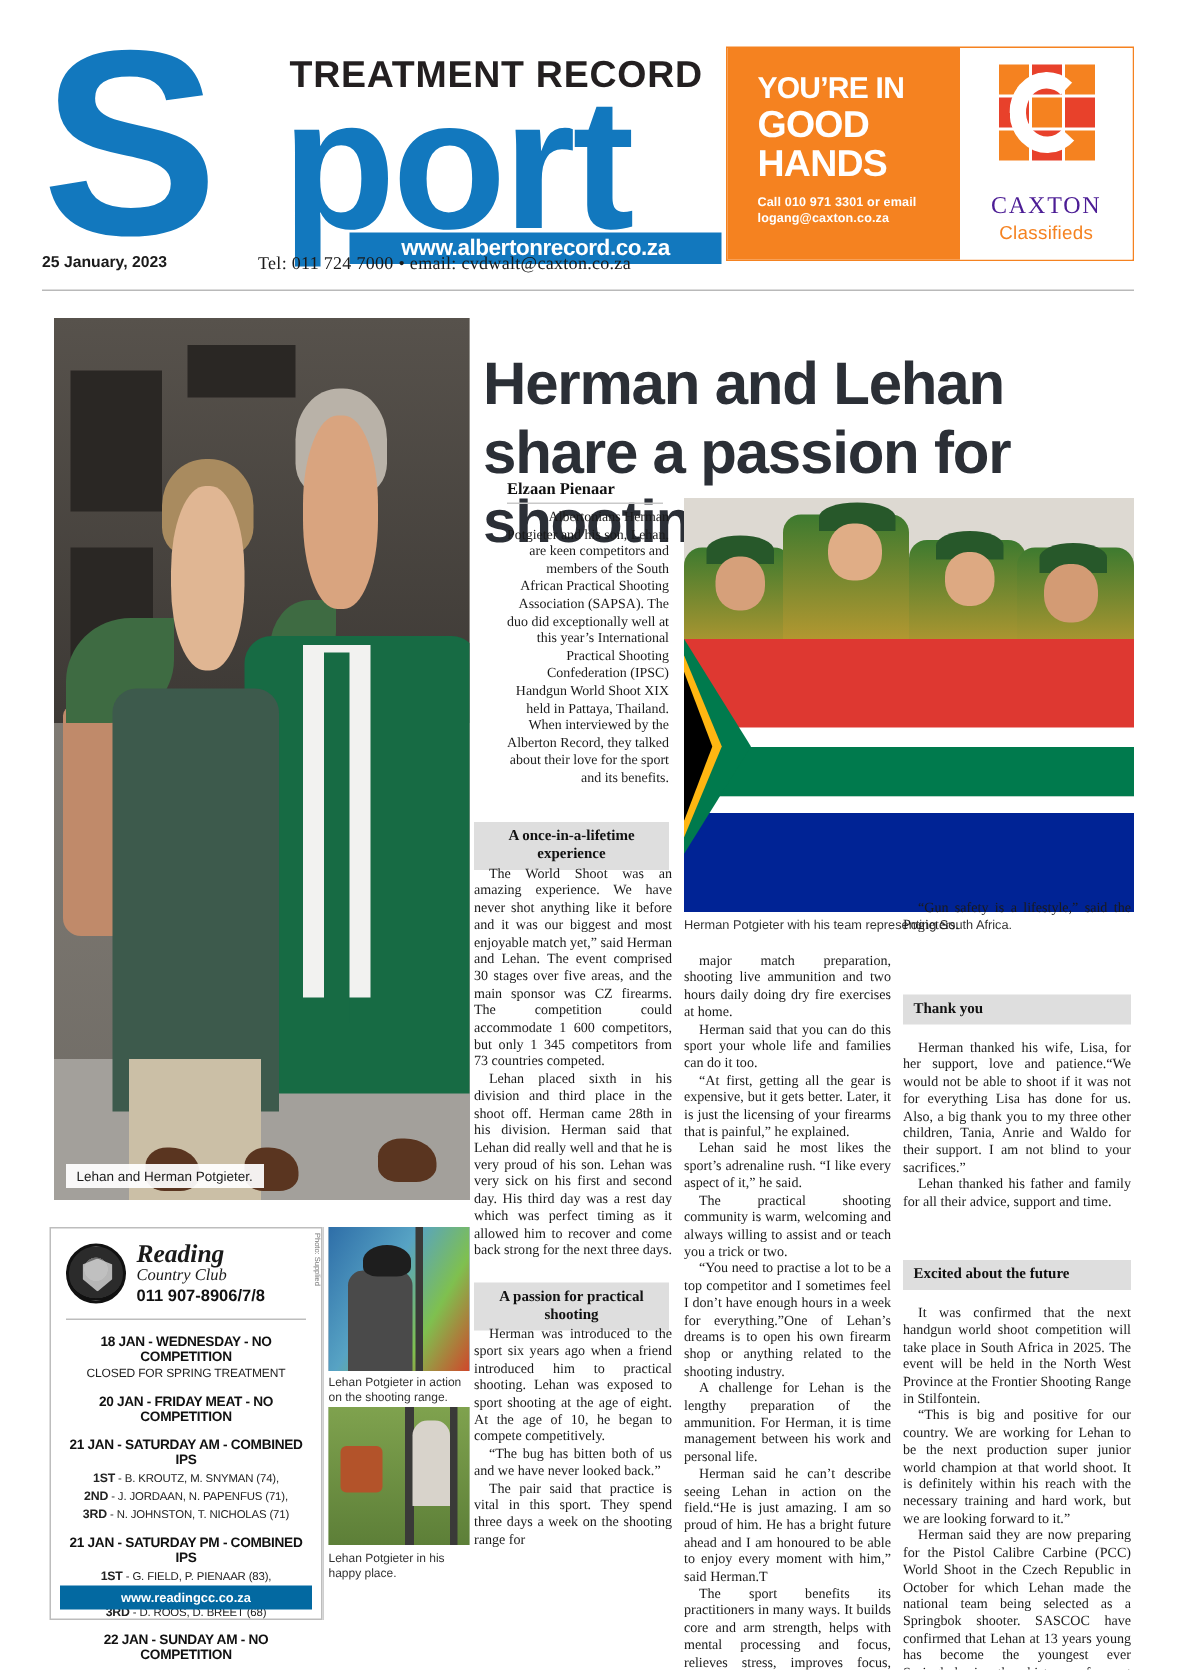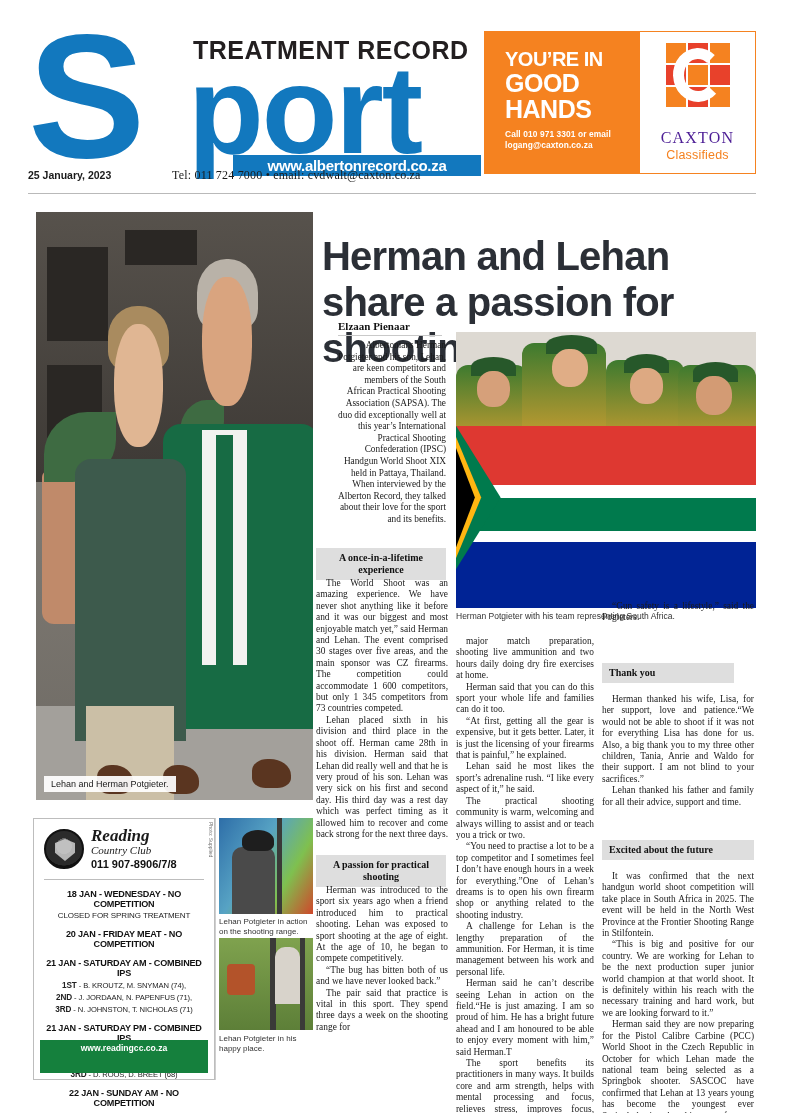--- a/index.html
+++ b/index.html
@@ -125,21 +125,21 @@
   }
   .intro p{margin:0;text-indent:9px;}
 
   .subhead{
     font-family:"Liberation Serif",serif;font-weight:bold;font-size:10px;
     background:#dedede;color:#111;padding:4px 7px;box-sizing:border-box;
     line-height:12px;
   }
   .sh-once{position:absolute;left:316px;top:548px;width:130px;text-align:center;}
   .sh-passion{position:absolute;left:316px;top:855px;width:130px;text-align:center;}
-  .sh-thank{position:absolute;left:602px;top:663px;width:132px;}
+  .sh-thank{position:absolute;left:602px;top:663px;width:152px;}
   .sh-future{position:absolute;left:602px;top:840px;width:152px;}
 
   .bodycol{
     font-family:"Liberation Serif",serif;font-size:9.4px;line-height:11.4px;
     color:#1a1a1a;text-align:justify;
   }
   .bodycol p{margin:0;text-indent:10px;}
 
   .col1a{position:absolute;left:316px;top:578px;width:132px;}
   .col1b{position:absolute;left:316px;top:800px;width:132px;text-align:left;}
@@ -173,21 +173,21 @@
   .ra-body{padding:9px 6px 0 6px;text-align:center;}
   .ra-day{
     font-family:"Liberation Sans",sans-serif;font-weight:bold;font-size:9.1px;
     color:#111;margin-top:9px;letter-spacing:-0.2px;
   }
   .ra-day:first-child{margin-top:0;}
   .ra-note{font-family:"Liberation Sans",sans-serif;font-size:8px;color:#222;margin-top:2px;letter-spacing:-0.1px;}
   .ra-res{font-family:"Liberation Sans",sans-serif;font-size:7.6px;color:#222;margin-top:3px;letter-spacing:-0.1px;}
   .ra-res b{font-size:8.2px;}
   .ra-foot{
-    position:absolute;left:6px;right:6px;bottom:6px;height:33px;background:#15803d;
+    position:absolute;left:6px;right:6px;bottom:6px;height:16px;background:#0369a1;
     color:#ffffff;font-family:"Liberation Sans",sans-serif;font-weight:bold;font-size:8.6px;
     line-height:16px;text-align:center;
   }
   .photo-credit{
     position:absolute;left:205px;top:822px;width:9px;height:60px;
     font-family:"Liberation Sans",sans-serif;font-size:5px;color:#777;
     writing-mode:vertical-rl;
   }
 
   

